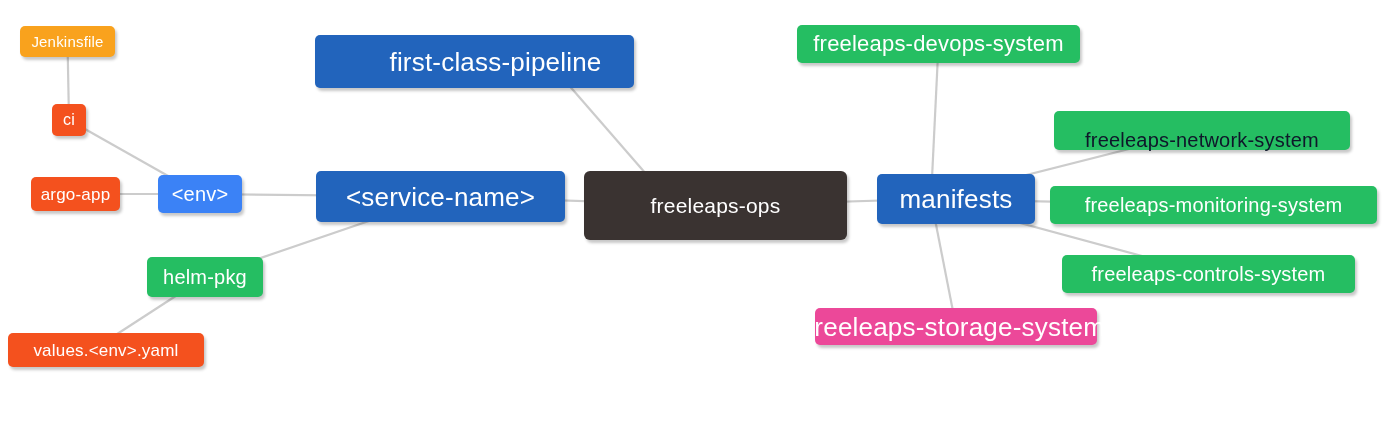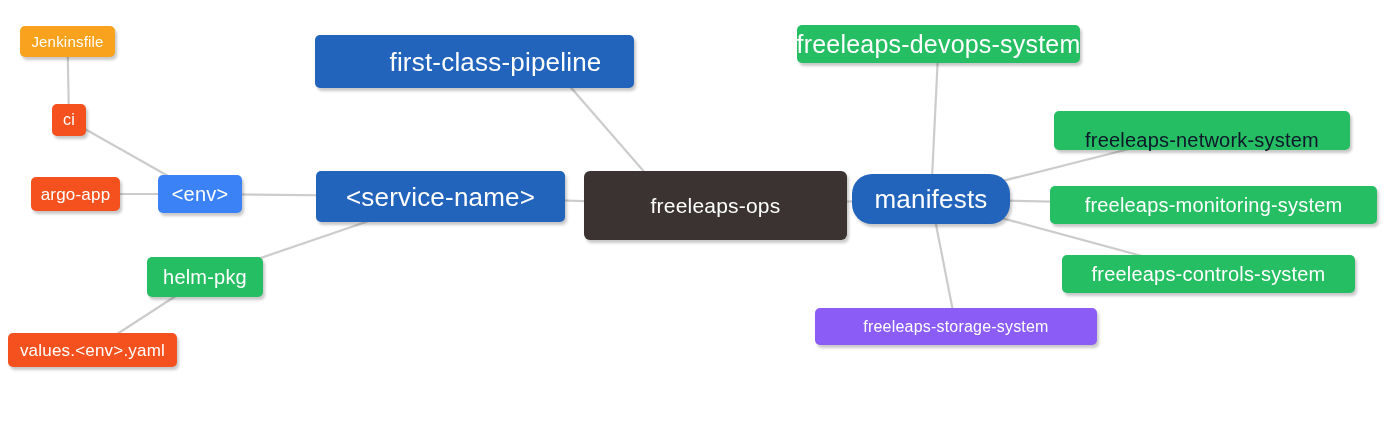--- a/index.html
+++ b/index.html
@@ -70,50 +70,50 @@
   <div id="node-layer">
       <div class="node root" style="left: 584px; top: 171px; width: 263px; height: 69px; background: rgb(58, 51, 49); color: rgb(255, 255, 255); font-size: 21px;">
     <span class="node-label">freeleaps-ops</span>
   </div>
       <div class="node level1" style="left: 315px; top: 35px; width: 277px; height: 53px; background: rgb(34, 100, 188); color: rgb(255, 255, 255); font-size: 26px; padding-left: 42px;">
     <span class="node-label">first-class-pipeline</span>
   </div>
       <div class="node level1" style="left: 316px; top: 171px; width: 249px; height: 51px; background: rgb(34, 100, 188); color: rgb(255, 255, 255); font-size: 26px;">
     <span class="node-label">&lt;service-name&gt;</span>
   </div>
-      <div class="node level1" style="left: 852px; top: 174px; width: 158px; height: 50px; background: rgb(34, 100, 188); color: rgb(255, 255, 255); font-size: 26px; border-radius: 20px;">
+      <div class="node level1" style="left: 877px; top: 174px; width: 158px; height: 50px; background: rgb(34, 100, 188); color: rgb(255, 255, 255); font-size: 26px;">
     <span class="node-label">manifests</span>
   </div>
       <div class="node level2" style="left: 158px; top: 175px; width: 84px; height: 38px; background: #3b82f6; color: rgb(255, 255, 255); font-size: 20px;">
     <span class="node-label">&lt;env&gt;</span>
   </div>
       <div class="node level2" style="left: 147px; top: 257px; width: 116px; height: 40px; background: rgb(37, 190, 98); color: rgb(255, 255, 255); font-size: 20px;">
     <span class="node-label">helm-pkg</span>
   </div>
-      <div class="node level2" style="left: 797px; top: 25px; width: 283px; height: 38px; background: rgb(37, 190, 98); color: rgb(255, 255, 255); font-size: 25px;">
+      <div class="node level2" style="left: 797px; top: 25px; width: 283px; height: 38px; background: rgb(37, 190, 98); color: rgb(255, 255, 255); font-size: 22px;">
     <span class="node-label">freeleaps-devops-system</span>
   </div>
       <div class="node level2" style="left: 1054px; top: 111px; width: 296px; height: 39px; background: rgb(37, 190, 98); color: #0f172a; font-size: 20px; align-items: flex-end;">
     <span class="node-label">freeleaps-network-system</span>
   </div>
       <div class="node level2" style="left: 1050px; top: 186px; width: 327px; height: 38px; background: rgb(37, 190, 98); color: rgb(255, 255, 255); font-size: 20px;">
     <span class="node-label">freeleaps-monitoring-system</span>
   </div>
       <div class="node level2" style="left: 1062px; top: 255px; width: 293px; height: 38px; background: rgb(37, 190, 98); color: rgb(255, 255, 255); font-size: 20px;">
     <span class="node-label">freeleaps-controls-system</span>
   </div>
-      <div class="node level2" style="left: 815px; top: 308px; width: 282px; height: 37px; background: #8b5cf6; color: rgb(255, 255, 255); font-size: 16px;">
+      <div class="node level2" style="left: 815px; top: 308px; width: 282px; height: 37px; background: #ec4899; color: rgb(255, 255, 255); font-size: 26px;">
     <span class="node-label">freeleaps-storage-system</span>
   </div>
       <div class="node level3" style="left: 52px; top: 104px; width: 34px; height: 32px; background: rgb(244, 81, 30); color: rgb(255, 255, 255); font-size: 16px;">
     <span class="node-label">ci</span>
   </div>
       <div class="node level3" style="left: 31px; top: 177px; width: 89px; height: 34px; background: rgb(244, 81, 30); color: rgb(255, 255, 255); font-size: 17px;">
     <span class="node-label">argo-app</span>
   </div>
-      <div class="node level3" style="left: 8px; top: 333px; width: 169px; height: 34px; background: rgb(244, 81, 30); color: rgb(255, 255, 255); font-size: 17px;">
+      <div class="node level3" style="left: 8px; top: 333px; width: 196px; height: 34px; background: rgb(244, 81, 30); color: rgb(255, 255, 255); font-size: 17px;">
     <span class="node-label">values.&lt;env&gt;.yaml</span>
   </div>
       <div class="node level4" style="left: 20px; top: 26px; width: 95px; height: 31px; background: rgb(249, 162, 29); color: rgb(255, 255, 255); font-size: 15px;">
     <span class="node-label">Jenkinsfile</span>
   </div>
     </div>
 </div>
 
 </body></html>

